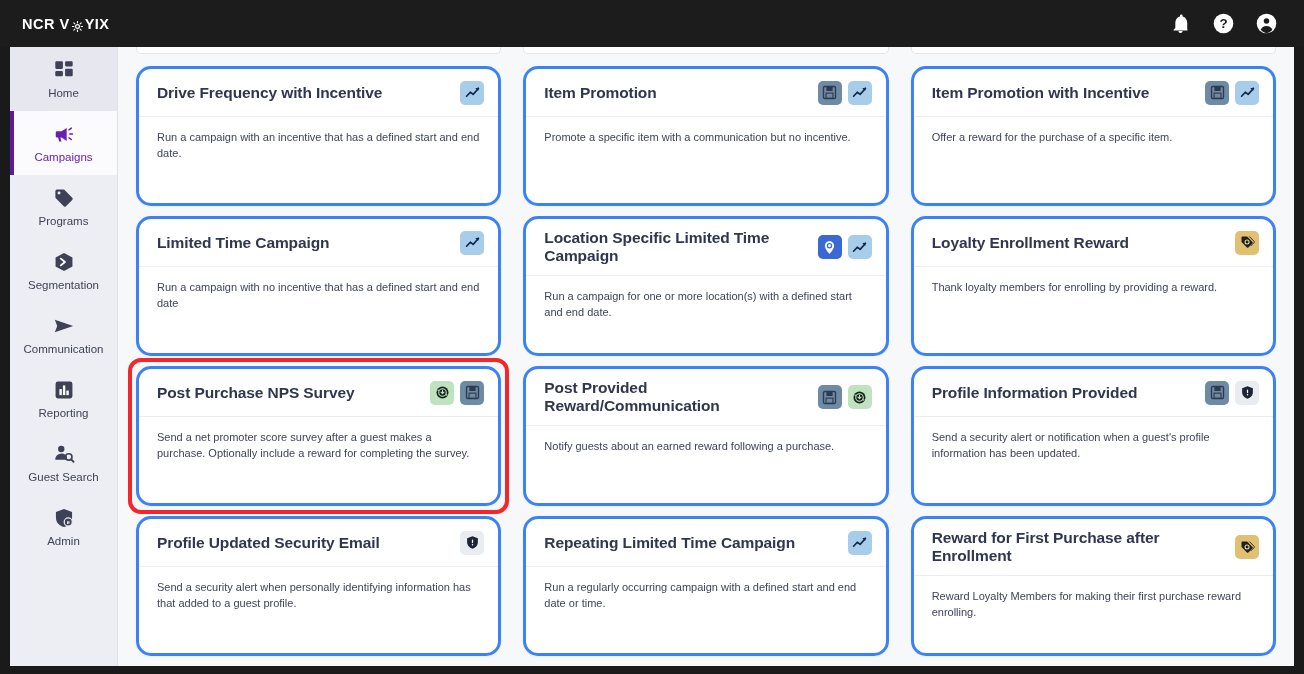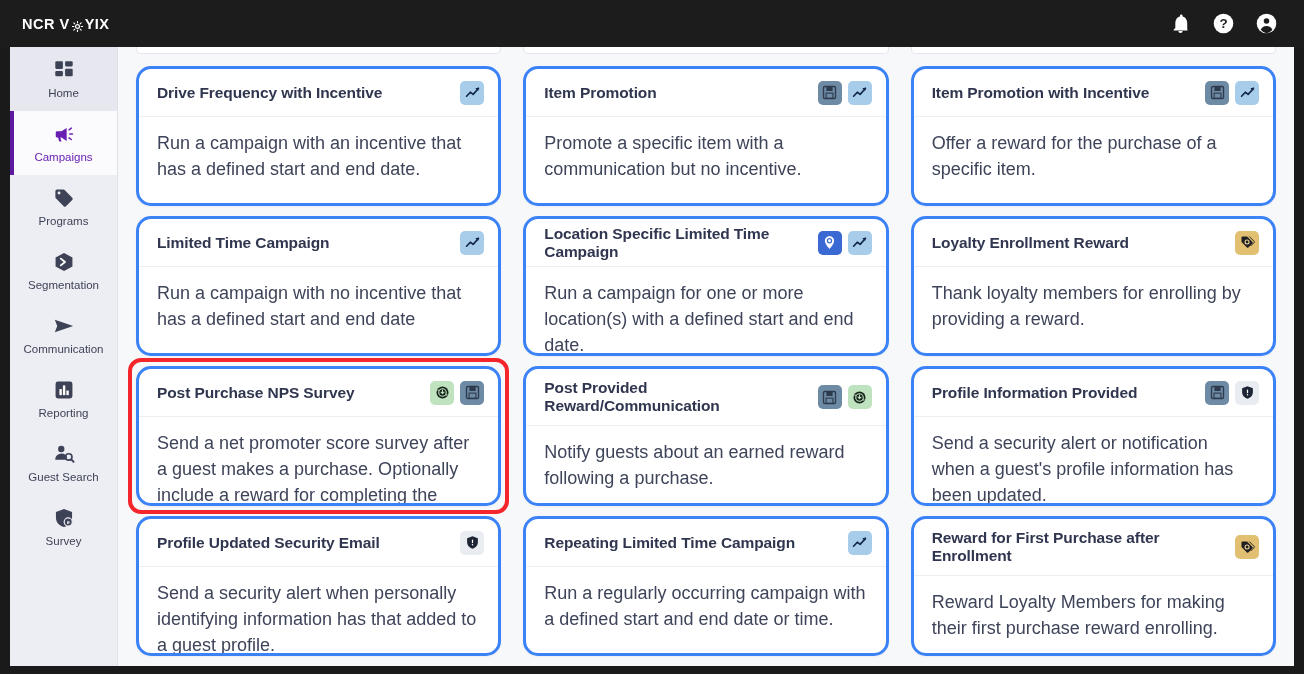--- a/index.html
+++ b/index.html
@@ -146,21 +146,21 @@
   .badge svg { width: 15px; height: 15px; display: block; }
   .badge.chart  { background: #a7cdeb; }
   .badge.save   { background: #6e8ba5; }
   .badge.pin    { background: #3b69d4; }
   .badge.loyalty{ background: #e2c071; }
   .badge.reward { background: #bfe3bf; }
   .badge.shield { background: #e9edf2; }
 
   .card-body {
     padding: 13px 18px 4px 18px;
-    font-size: 18px;
+    font-size: 11px;
     line-height: 1.45;
     color: #3e4459;
     flex: 1;
   }
 
   
   .highlight-box {
     position: absolute;
     border: 4px solid #f5262b;
     border-radius: 13px;
@@ -301,21 +301,21 @@
       </div>
 
       <div class="nav-item">
         <span class="nav-ico">
           <svg viewBox="0 0 24 24">
             <path d="M12 2.2 20.8 5.4v6.1c0 5.3-3.6 9.3-8.8 10.3-5.2-1-8.8-5-8.8-10.3V5.4z" fill="#3e4257"></path>
             <circle cx="16.6" cy="16.3" r="4.4" fill="#3e4257" stroke="#edeef3" stroke-width="1.3"></circle>
             <text x="16.6" y="18.6" font-size="6" font-weight="bold" text-anchor="middle" fill="#ffffff" font-family="Liberation Sans, sans-serif">e</text>
           </svg>
         </span>
-        <span>Survey</span>
+        <span>Admin</span>
       </div>
 
     </nav>
 
     <main class="main">
 
       <div class="row-partial-top">
         <div></div>
         <div></div>
         <div></div>

